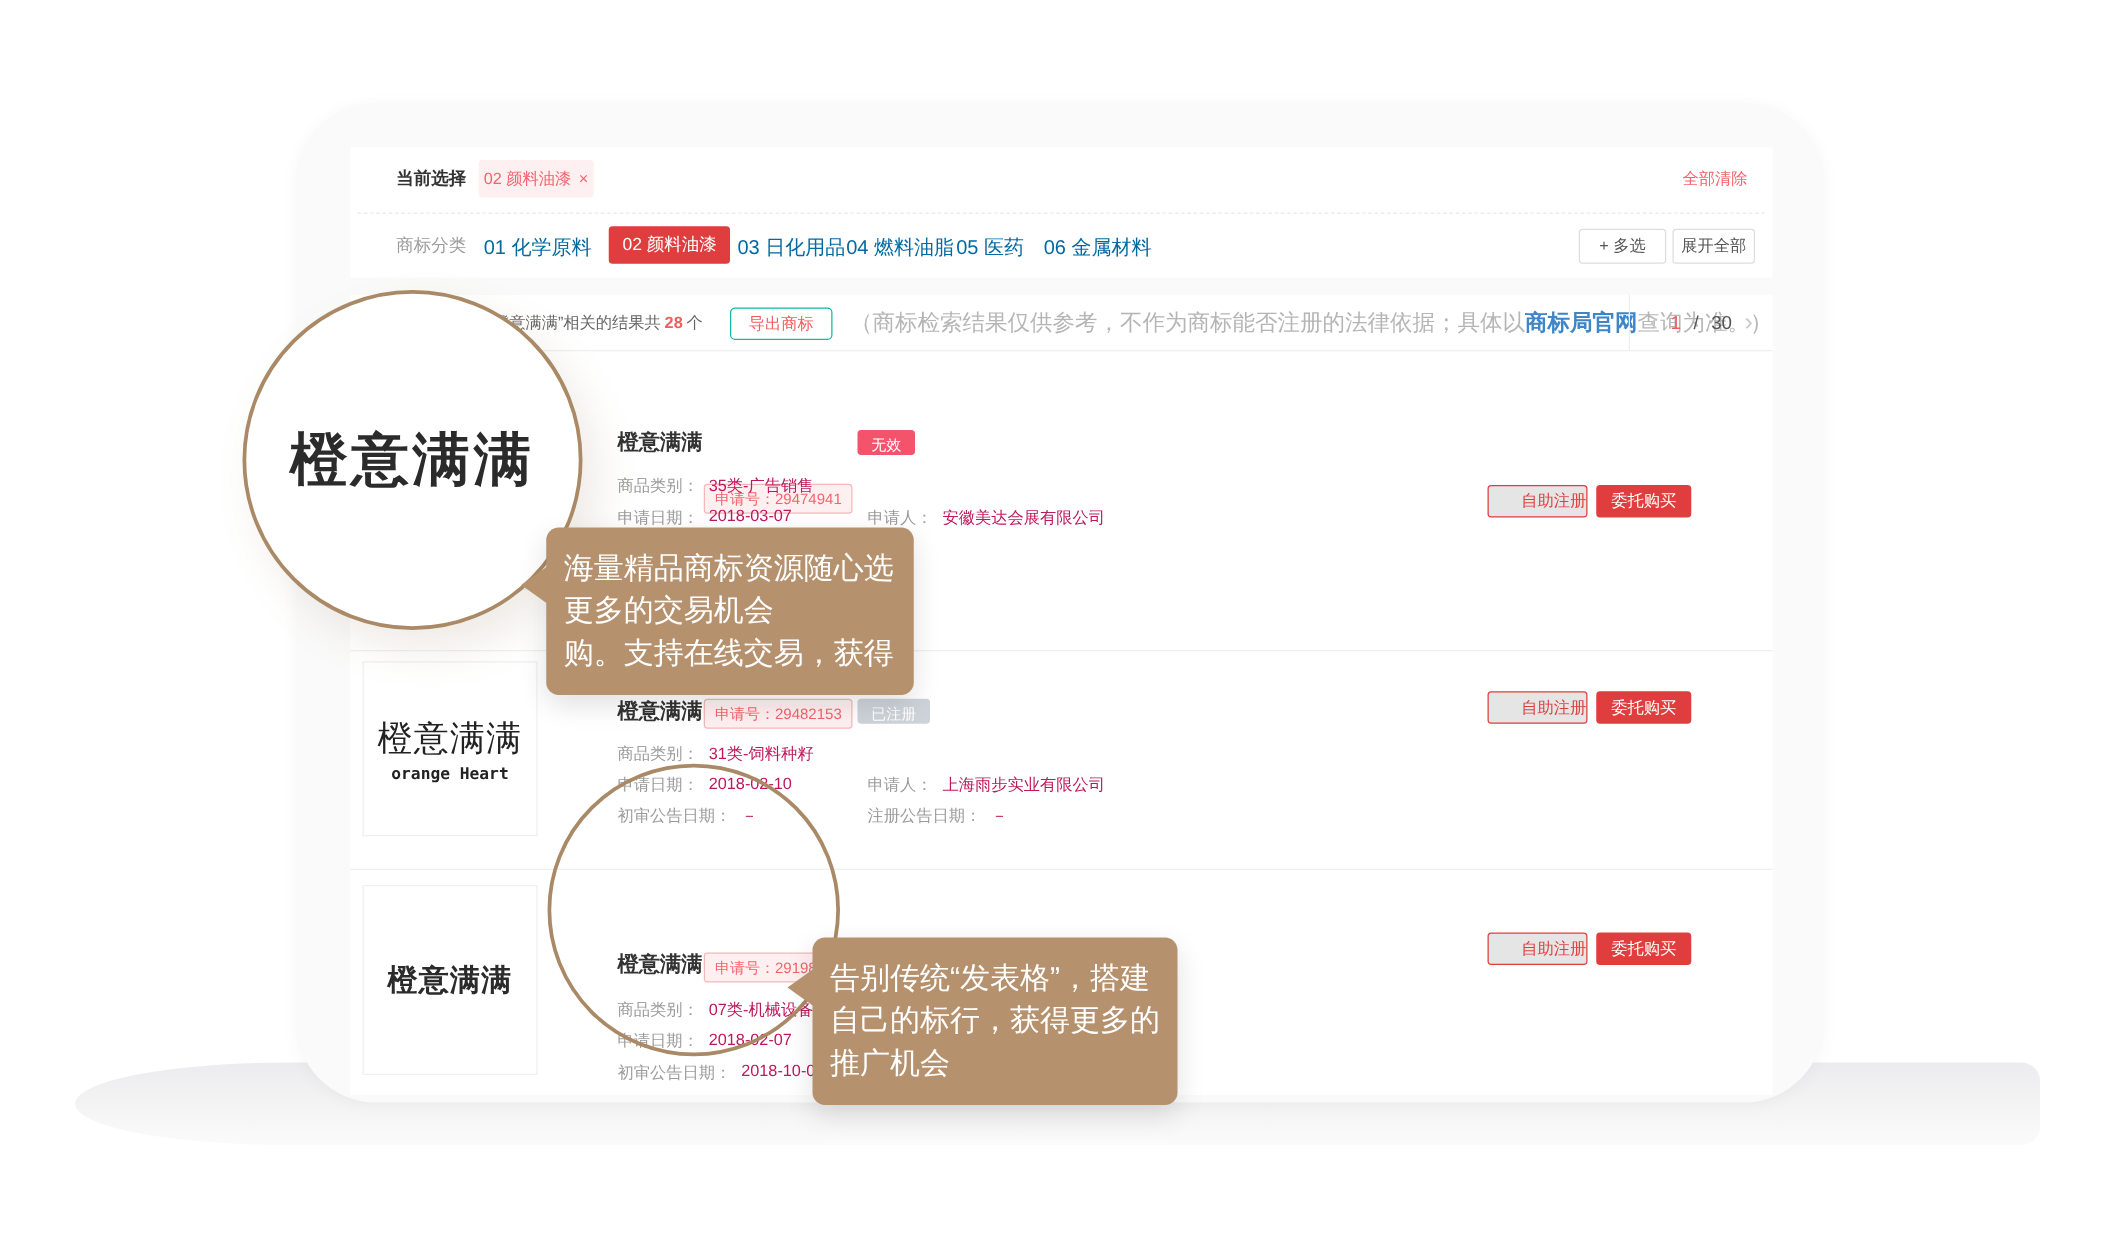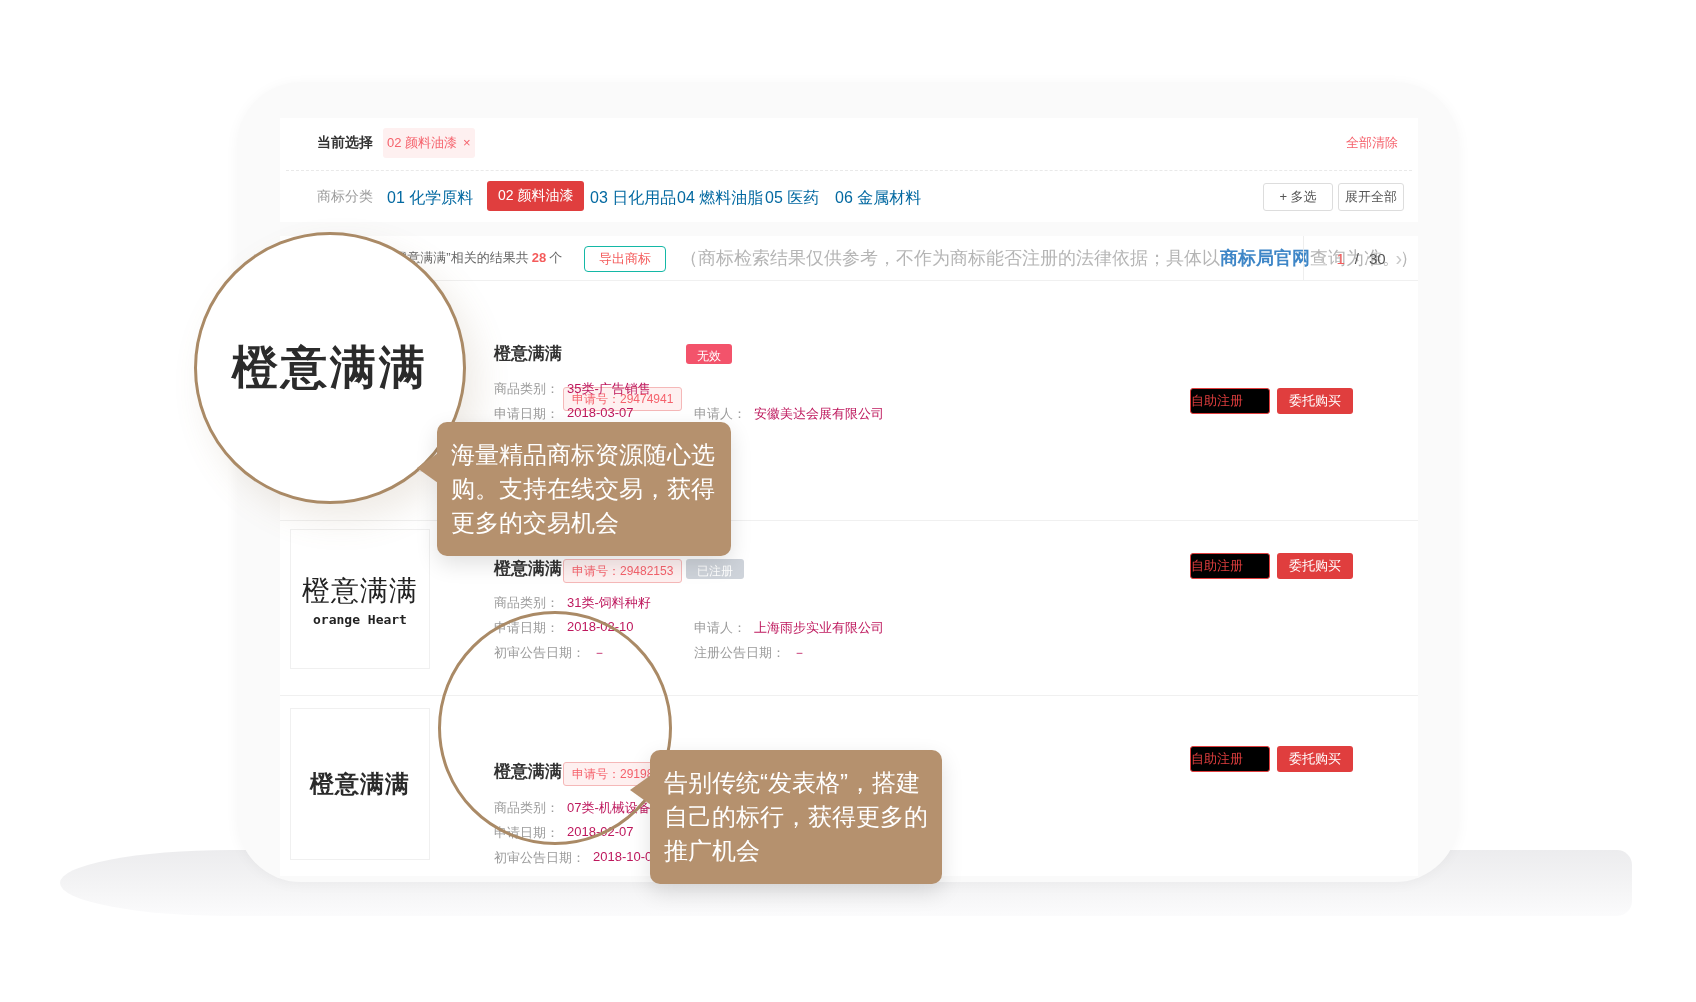--- a/index.html
+++ b/index.html
@@ -66,22 +66,22 @@
   .tname{position:absolute;left:214px;font-size:17px;font-weight:bold;color:#333;}
   .apptag{position:absolute;left:283px;height:24px;line-height:22px;box-sizing:border-box;padding:0 8px;
     border:1px solid #f5b8b8;background:#fef0f0;color:#f5626c;font-size:12px;border-radius:3px;white-space:nowrap;}
   .sbadge{position:absolute;left:406px;height:20px;line-height:24px;padding:0 11px;color:#fff;font-size:12px;border-radius:3px;}
   .sbadge.invalid{background:#f3536b;}
   .sbadge.registered{background:#ced3da;}
   .fline{position:absolute;left:214px;display:flex;font-size:13px;white-space:nowrap;}
   .fcol{width:200px;display:inline-flex;}
   .flb{color:#9b9b9b;margin-right:8px;}
   .fv{color:#be185d;}
-  .btn-outline{position:absolute;left:910px;width:80px;height:26px;line-height:24px;box-sizing:border-box;text-align:left;
-    border:1px solid #e03e3e;color:#e03e3e;background:#000000;border-radius:3px;font-size:13px;cursor:pointer;}
+  .btn-outline{position:absolute;left:910px;width:80px;height:26px;line-height:24px;box-sizing:border-box;text-align:right;
+    border:1px solid #e03e3e;color:#e03e3e;background:#e5e5e5;border-radius:3px;font-size:13px;cursor:pointer;}
   .btn-fill{position:absolute;left:997px;width:76px;height:26px;line-height:26px;box-sizing:border-box;text-align:center;
     background:#e03e3e;color:#fff;border-radius:3px;font-size:13px;cursor:pointer;}
 
   
   .circle{position:absolute;border:3px solid #aa8a66;border-radius:50%;box-sizing:border-box;z-index:5;}
   .circle1{left:194px;top:232px;width:272px;height:272px;background:#fff;
     display:flex;align-items:center;justify-content:center;box-shadow:12px 16px 34px rgba(140,110,80,0.14);}
   .circle1 .big{font-size:46px;font-weight:bold;color:#2b2b2b;letter-spacing:3px;}
   .circle2{left:438px;top:611px;width:234px;height:234px;background:transparent;}
   .tooltip{position:absolute;background:#b5916e;border-radius:10px;color:#fff;z-index:6;
@@ -240,22 +240,22 @@
     </div>
   </div>
 
   <div class="circle circle1">
     <span class="big">橙意满满</span>
   </div>
 
   <div class="tooltip tip1">
     <span class="tarrow"></span>
     <div class="tl">海量精品商标资源随心选</div>
+    <div class="tl">更多的交易机会</div>
     <div class="tl">购。支持在线交易，获得</div>
-    <div class="tl">更多的交易机会</div>
   </div>
 
   <div class="circle circle2"></div>
 
   <div class="tooltip tip2">
     <span class="tarrow"></span>
     <div class="tl">告别传统“发表格”，搭建</div>
     <div class="tl">自己的标行，获得更多的</div>
     <div class="tl">推广机会</div>
   </div>

